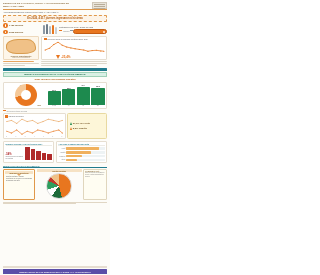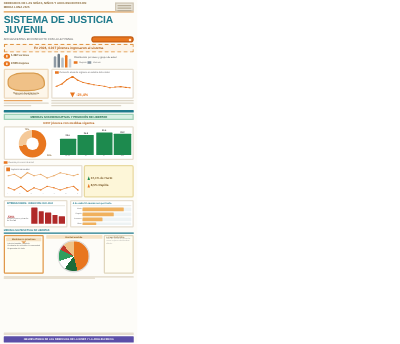--- a/index.html
+++ b/index.html
@@ -288,21 +288,20 @@
 
   <div class="hdr">
     <div class="hdr-kicker">DERECHOS DE LAS NIÑAS, NIÑOS Y ADOLESCENTES EN MEDIA LUNA 2025</div>
     <div class="hdr-logo">
       <i></i>
         <i></i>
         <i></i>
     </div>
   </div>
   <div class="hdr-rule"></div>
-  <div class="title">SISTEMA DE JUSTICIA JUVENIL</div>
   <div class="subline">ADOLESCENTES EN CONFLICTO CON LA LEY PENAL</div>
   <div class="pill"></div>
 
   <div class="band">
     <div class="band-txt">En 2024, 4.017 jóvenes ingresaron al sistema</div>
   </div>
 
   <div class="stats">
     <div class="stats-left">
       <div class="stat">

